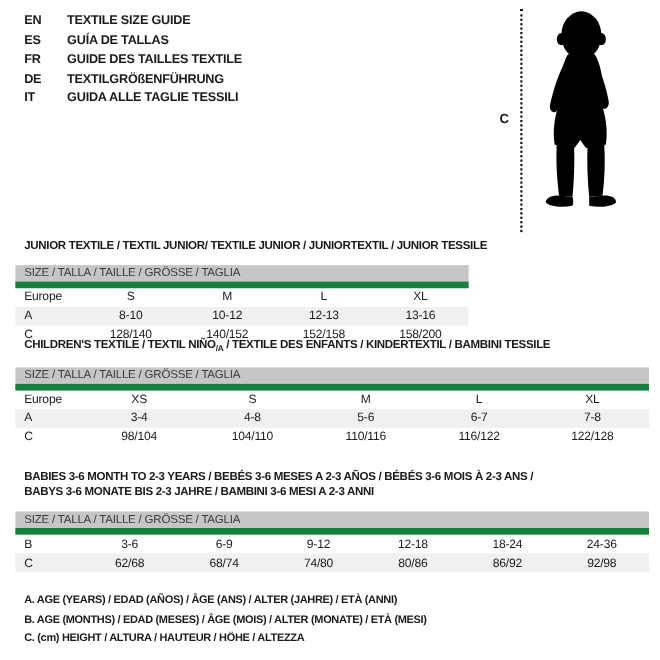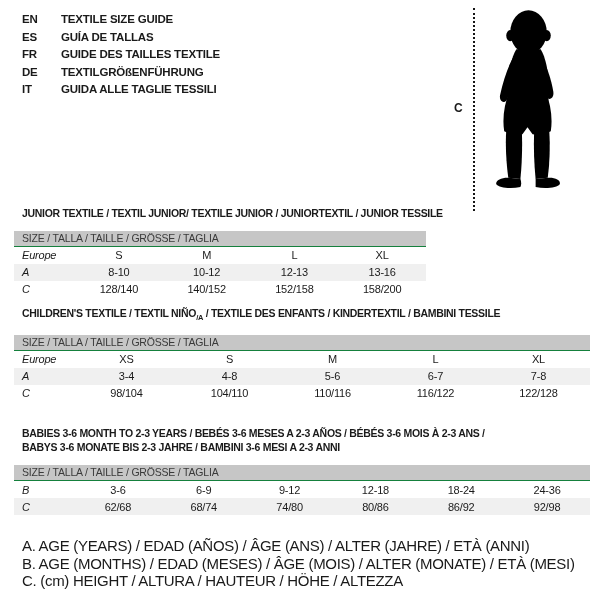--- a/index.html
+++ b/index.html
@@ -12,37 +12,37 @@
   .lang-row{display:flex;height:17.5px;align-items:flex-start;
     font-size:11.5px;font-weight:bold;letter-spacing:-0.2px;}
   .lang-code{width:39px;}
   
   .dotted-line{position:absolute;left:473px;top:8px;height:203px;width:0;
     border-left:2px dotted #151515;}
   .c-label{position:absolute;left:454px;top:101px;font-size:12px;font-weight:bold;}
   .baby{position:absolute;left:487px;top:6px;width:81px;height:204px;}
   
   .tbl{position:absolute;left:14px;}
-  #junior{top:207px;width:412px;}
+  #junior{top:217px;width:412px;}
   #children{top:307px;width:576px;}
   #babies{top:427px;width:576px;}
   .tbl-title{padding-left:8px;font-size:10.5px;font-weight:bold;
     letter-spacing:-0.3px;line-height:13.5px;white-space:nowrap;}
-  .size-bar{margin-top:10px;background:#c6c6c6;border-bottom:1px solid #15803d;
+  .size-bar{margin-top:10px;background:#c6c6c6;border-bottom:6px solid #15803d;
     font-size:10.5px;color:#3a3a3a;padding-left:8px;height:15px;line-height:15px;
     letter-spacing:-0.2px;}
   #babies .size-bar{margin-top:11px;}
   .t-row{display:flex;height:17px;align-items:center;font-size:11px;letter-spacing:-0.2px;}
   .t-row.shaded{background:#f0f0f0;}
-  .t-label{width:61px;padding-left:8px;box-sizing:border-box;font-style:italic;}
+  .t-label{width:61px;padding-left:8px;box-sizing:border-box;}
   .t-cell{flex:1;text-align:center;}
   sub{font-size:7.5px;}
   
   .legend{position:absolute;left:14px;top:537px;}
-  .legend-line{padding-left:8px;font-size:15px;font-weight:normal;
+  .legend-line{padding-left:8px;font-size:10px;font-weight:bold;
     letter-spacing:-0.3px;height:17.5px;line-height:17.5px;white-space:nowrap;}
 </style>
 </head>
 <body>
 
 <div class="lang-list">
   <div class="lang-row">
     <span class="lang-code">EN</span>
     <span class="lang-title">TEXTILE SIZE GUIDE</span>
   </div>

